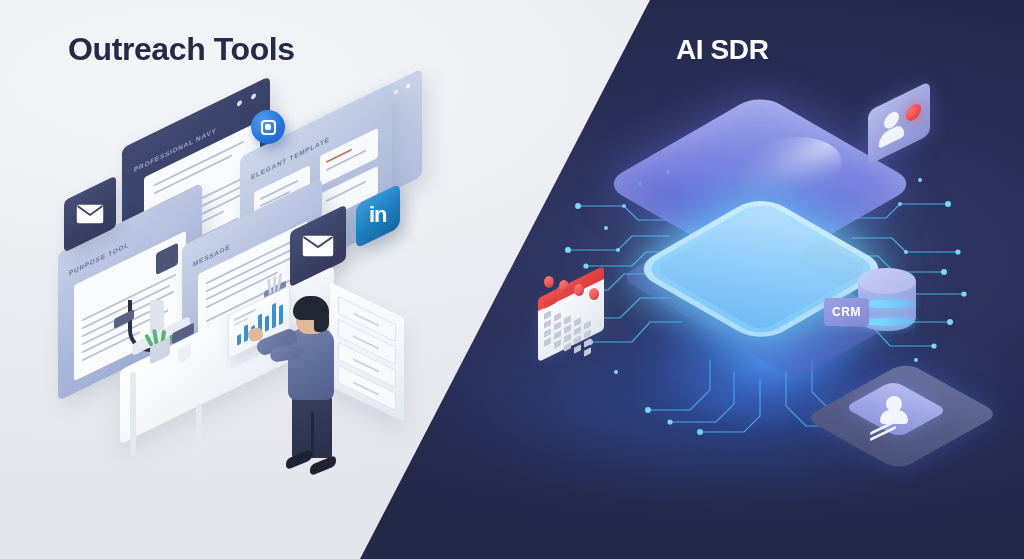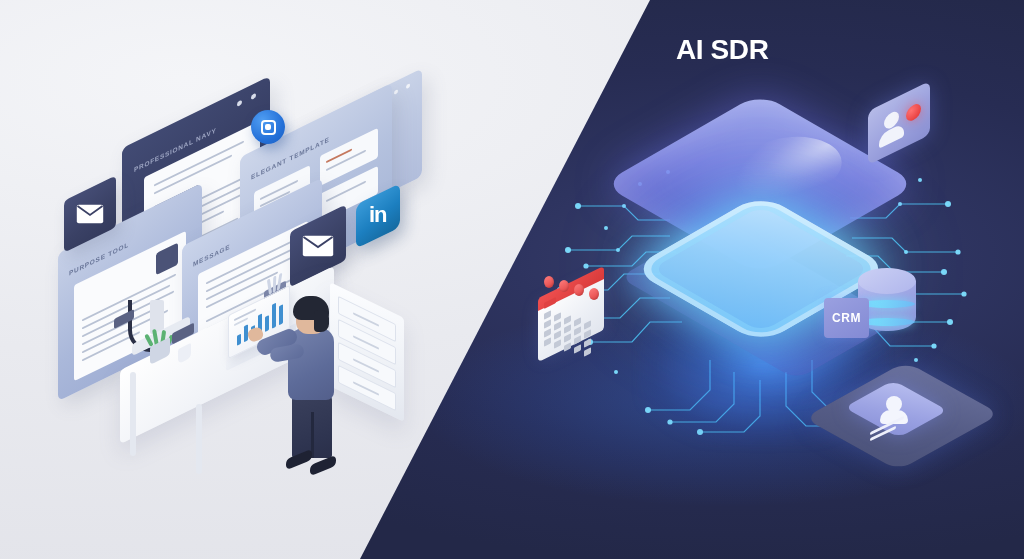--- a/index.html
+++ b/index.html
@@ -298,21 +298,21 @@
     position:absolute; left:8px; top:13px; width:58px; height:50px;
     background:linear-gradient(150deg,#b8bdef 0%,#9ba2e2 55%,#8b92d8 100%);
     border-radius:0 0 28px 28px / 0 0 14px 14px;
   }
   #crm .cyl-ring{
     position:absolute; left:9px; width:56px; height:8px; border-radius:50%;
     background:linear-gradient(90deg, rgba(120,235,255,.95), rgba(90,200,255,.65));
     box-shadow:0 0 10px rgba(110,225,255,.8);
   }
   #crm .tag{
-    position:absolute; left:-26px; top:30px; padding:13px 8px; border-radius:4px;
+    position:absolute; left:-26px; top:30px; padding:7px 8px; border-radius:4px;
     background:linear-gradient(150deg,#9aa0e0,#838ad4);
     color:#ffffff; font-size:12px; font-weight:700; letter-spacing:.6px;
     box-shadow:0 0 12px rgba(120,150,255,.35);
   }
 
   
   #phone{
     left:330px; top:300px; width:110px; height:120px;
   }
   #phone .body{
@@ -631,15 +631,16 @@
     <div class="float" id="phone">
       <div class="body"></div>
       <div class="minicard"></div>
       <div class="mc-head"></div>
       <div class="mc-body"></div>
       <div class="mc-ln" style="top:64px; width:34px;"></div>
       <div class="mc-ln" style="top:72px; width:26px;"></div>
     </div>
   </div>
 
+  <div class="title" id="title-left">Outreach Tools</div>
   <div class="title" id="title-right">AI SDR</div>
 
 </div>
 
 </body></html>

